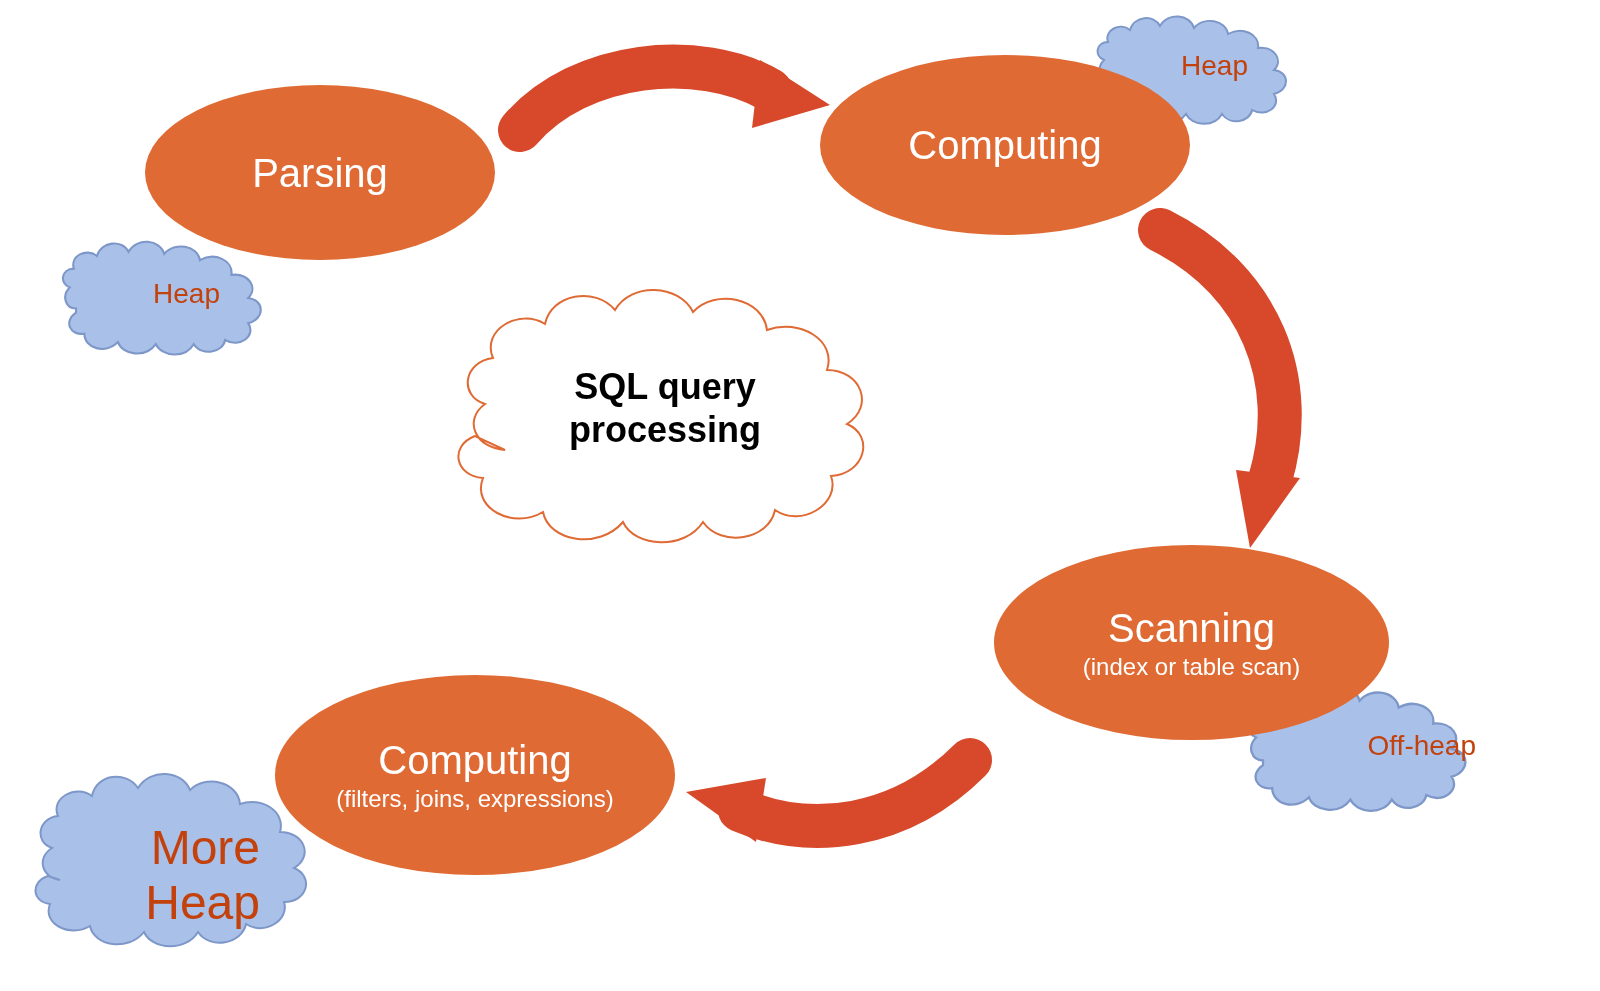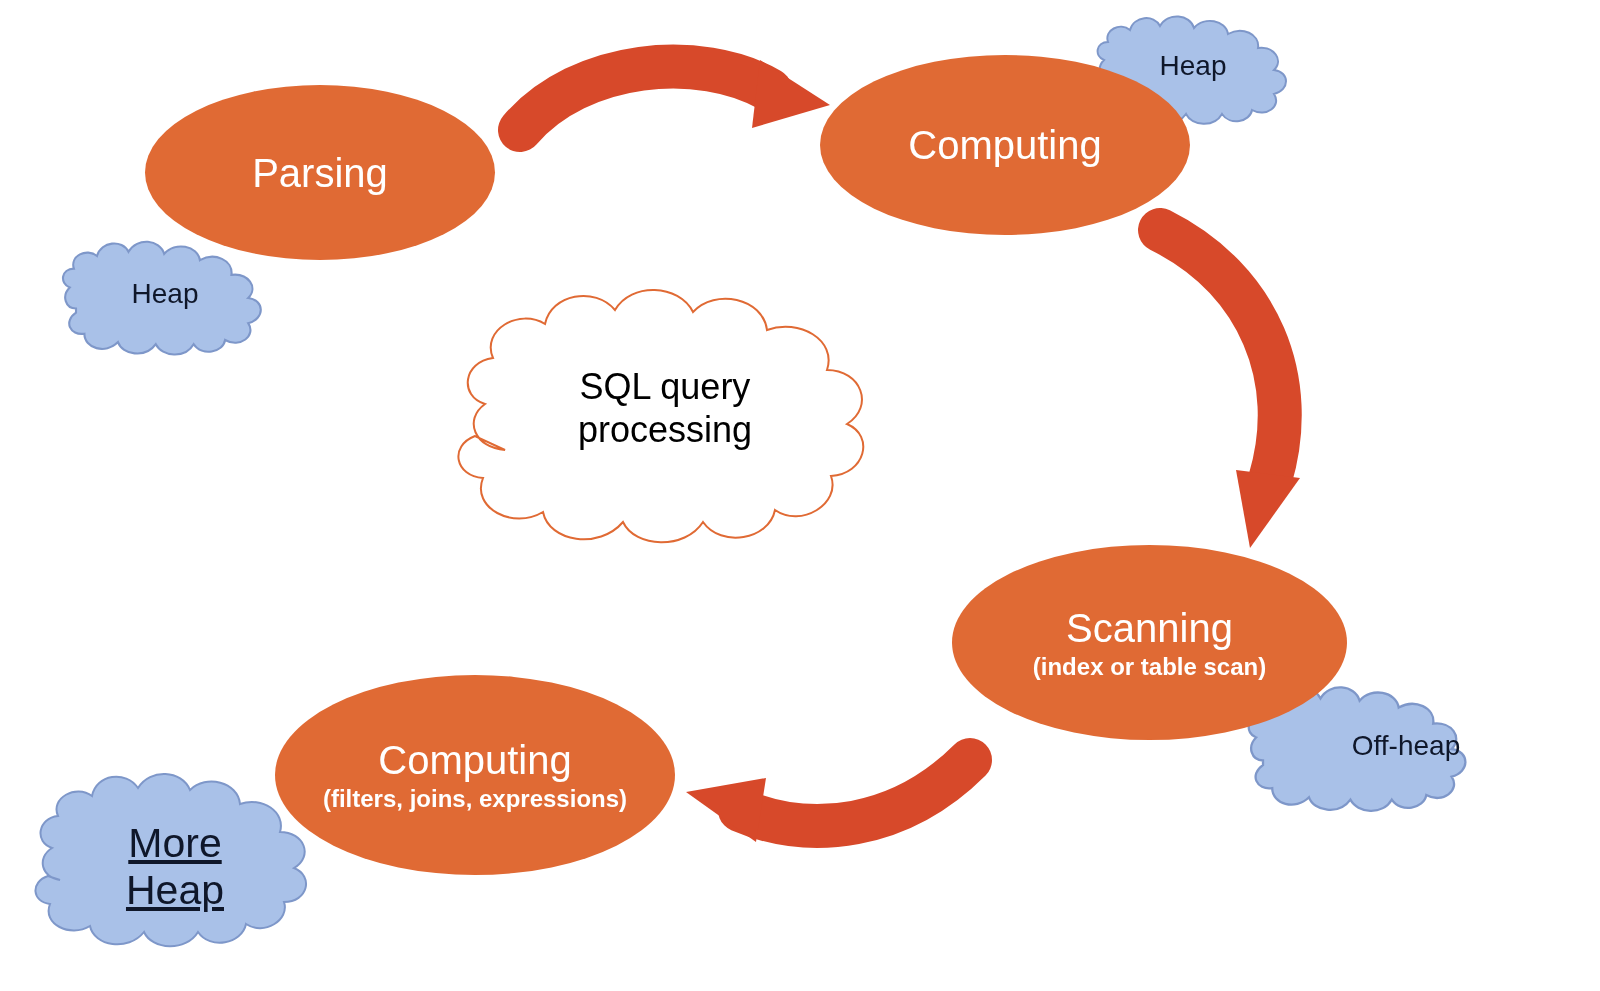--- a/index.html
+++ b/index.html
@@ -29,37 +29,38 @@
     border-radius: 50%;
     background: #e06a34;
     color: #ffffff;
   }
   .ellipse .title {
     font-size: 40px;
     font-weight: 400;
   }
   .ellipse .sub {
     font-size: 24px;
-    font-weight: 700;
+    font-weight: 400;
     margin-top: 2px;
   }
   .heap-label {
     position: absolute;
-    color: #0f172a;
+    color: #c2410c;
     font-size: 28px;
-    text-align: center;
+    text-align: right;
     pointer-events: none;
   }
   .center-label {
     position: absolute;
     color: #000000;
     font-size: 36px;
     text-align: center;
     pointer-events: none;
     line-height: 1.2;
+    font-weight: bold;
   }
   svg.overlay {
     position: absolute;
     left: 0;
     top: 0;
     width: 1600px;
     height: 991px;
     pointer-events: none;
   }
 </style>
@@ -153,37 +154,37 @@
   </svg>
 
   <div class="node ellipse" style="left:145px; top:85px; width:350px; height:175px;">
     <div class="title">Parsing</div>
   </div>
 
   <div class="node ellipse" style="left:820px; top:55px; width:370px; height:180px;">
     <div class="title">Computing</div>
   </div>
 
-  <div class="node ellipse" style="left:952px; top:545px; width:395px; height:195px;">
+  <div class="node ellipse" style="left:994px; top:545px; width:395px; height:195px;">
     <div class="title">Scanning</div>
     <div class="sub">(index or table scan)</div>
   </div>
 
   <div class="node ellipse" style="left:275px; top:675px; width:400px; height:200px;text-align:center;">
     <div class="title">Computing</div>
     <div class="sub">(filters, joins, expressions)</div>
   </div>
 
   <div class="heap-label" style="left:110px; top:278px; width:110px;">Heap</div>
 
   <div class="heap-label" style="left:1138px; top:50px; width:110px;">Heap</div>
 
   <div class="heap-label" style="left:1336px; top:730px; width:140px;">Off-heap</div>
 
-  <div class="heap-label" style="left:90px; top:820px; width:170px; font-size:41px; line-height:1.15;text-decoration:underline;">
+  <div class="heap-label" style="left:90px; top:820px; width:170px; font-size:48px; line-height:1.15;">
     <span>More</span><br>
     <span>Heap</span>
   </div>
 
   <div class="center-label" style="left:560px; top:365px; width:210px;">
     <span>SQL query</span><br>
     <span>processing</span>
   </div>
 
   <svg class="overlay">

